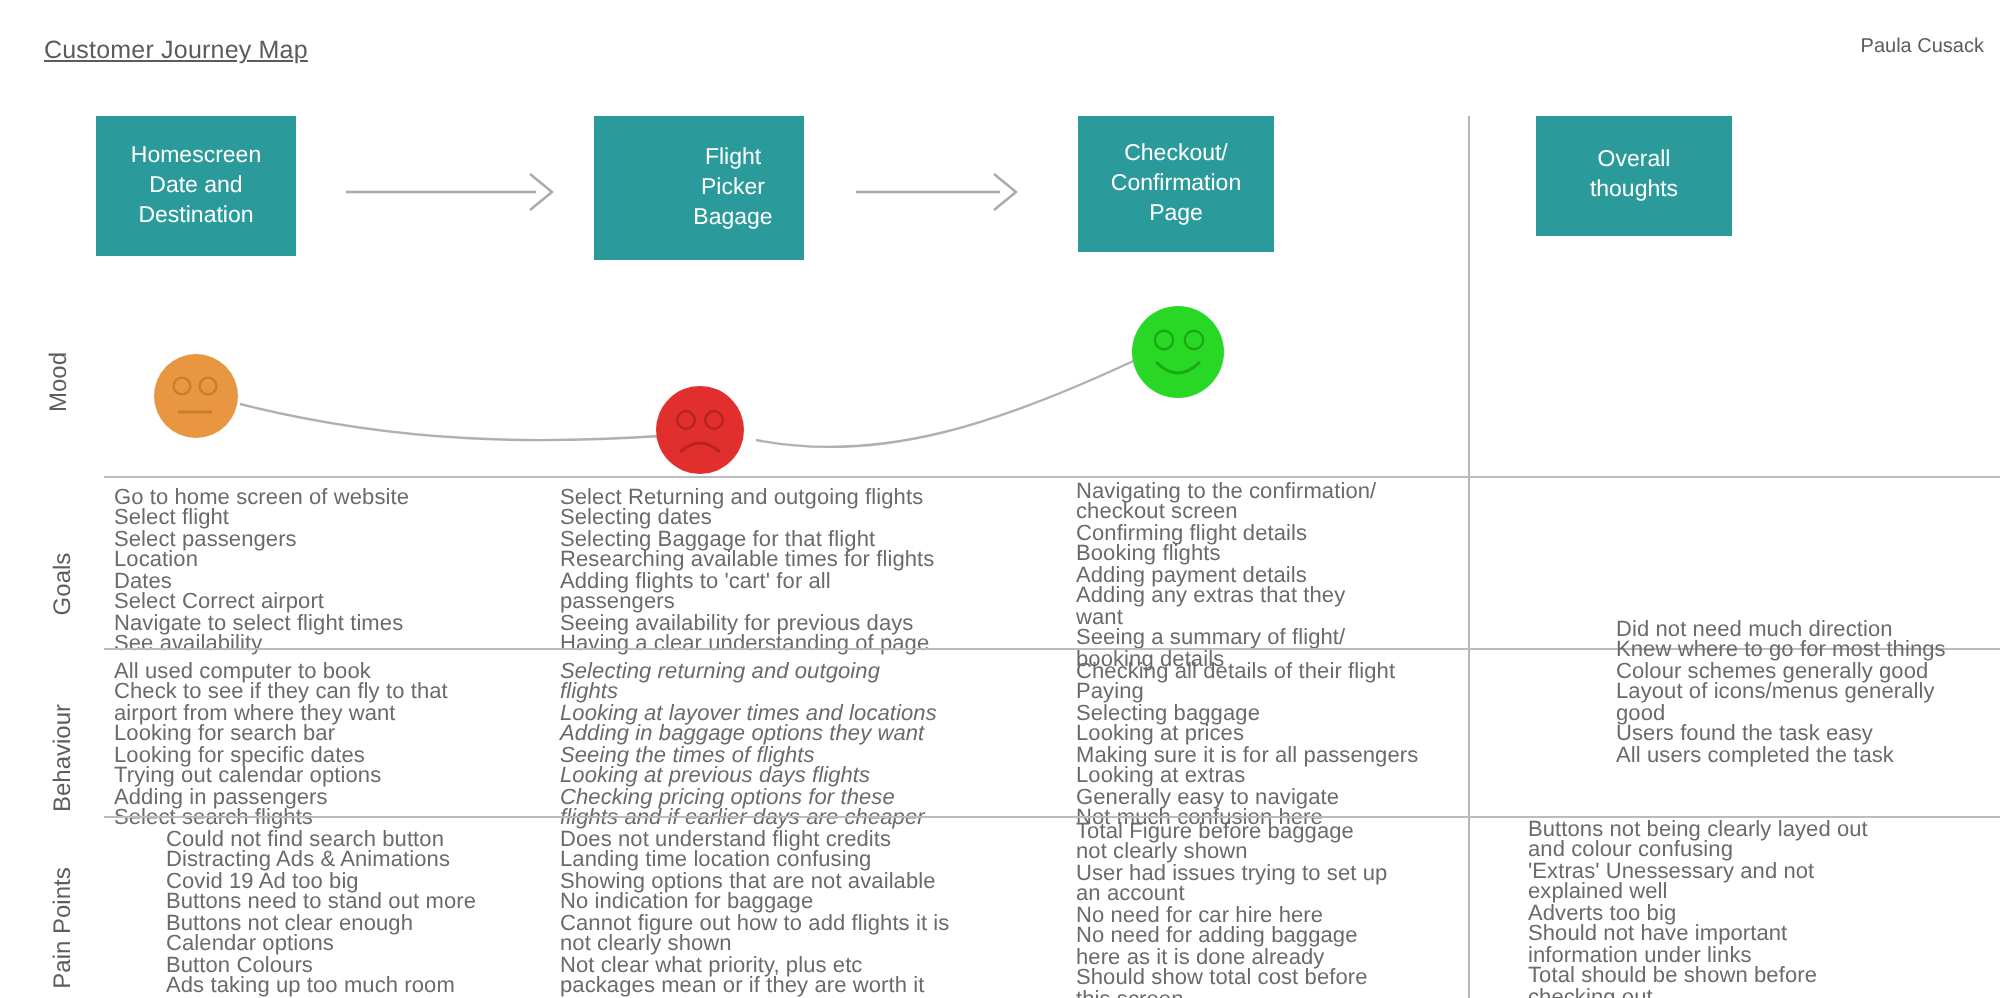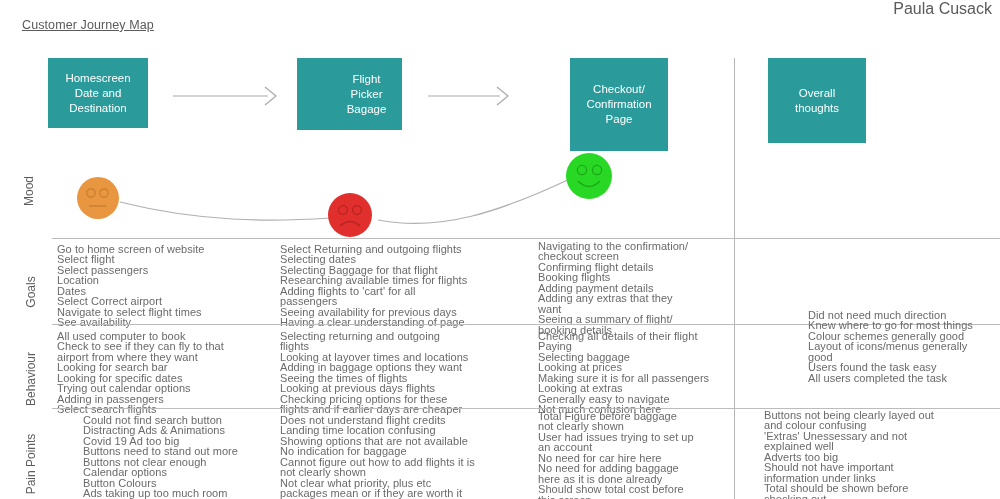--- a/index.html
+++ b/index.html
@@ -29,22 +29,22 @@
     top: 18px;
     font-size: 12.5px;
     color: #5b5b5b;
     letter-spacing: .1px;
     white-space: nowrap;
     text-decoration: underline;
   }
   .author {
     position: absolute;
     right: 8px;
-    top: 0;
-    font-size: 16px;
+    top: 18px;
+    font-size: 10px;
     color: #5b5b5b;
     white-space: nowrap;
   }
 
   
   .stage-box {
     position: absolute;
     background: #2a9a9b;
     display: flex;
     align-items: center;
@@ -53,22 +53,22 @@
     color: #ffffff;
     font-size: 11.5px;
     line-height: 15px;
     box-sizing: border-box;
     padding: 4px 6px;
   }
   .stage-box .stage-label { white-space: pre-line; }
 
   .box-1 { left: 48px;  top: 58px; width: 100px; height: 70px; }
   .box-2 { left: 297px; top: 58px; width: 105px; height: 72px; padding-left: 40px; }
-  .box-3 { left: 570px; top: 58px; width: 98px;  height: 93px; align-items: center; }
-  .box-4 { left: 768px; top: 58px; width: 98px;  height: 85px; }
+  .box-3 { left: 539px; top: 58px; width: 98px;  height: 68px; align-items: center; }
+  .box-4 { left: 768px; top: 58px; width: 98px;  height: 60px; }
 
   
   .arrow {
     position: absolute;
     top: 86px;
     height: 20px;
   }
   .arrow-1 { left: 173px; width: 105px; }
   .arrow-2 { left: 428px; width: 82px; }
 
@@ -237,21 +237,21 @@
   <div class="h-divider" style="top:324px;"></div>
   <div class="row-label" style="left:-10px; top:372px; width:82px;">Behaviour</div>
   <div class="cell col-1" style="top:331px;">All used computer to book
 Check to see if they can fly to that
 airport from where they want
 Looking for search bar
 Looking for specific dates
 Trying out calendar options
 Adding in passengers
 Select search flights</div>
-  <div class="cell col-2" style="top:331px;">Selecting returning and outgoing
+  <div class="cell col-2" style="top:331px;font-style:italic;">Selecting returning and outgoing
 flights
 Looking at layover times and locations
 Adding in baggage options they want
 Seeing the times of flights
 Looking at previous days flights
 Checking pricing options for these
 flights and if earlier days are cheaper</div>
   <div class="cell col-3" style="top:331px;">Checking all details of their flight
 Paying
 Selecting baggage

